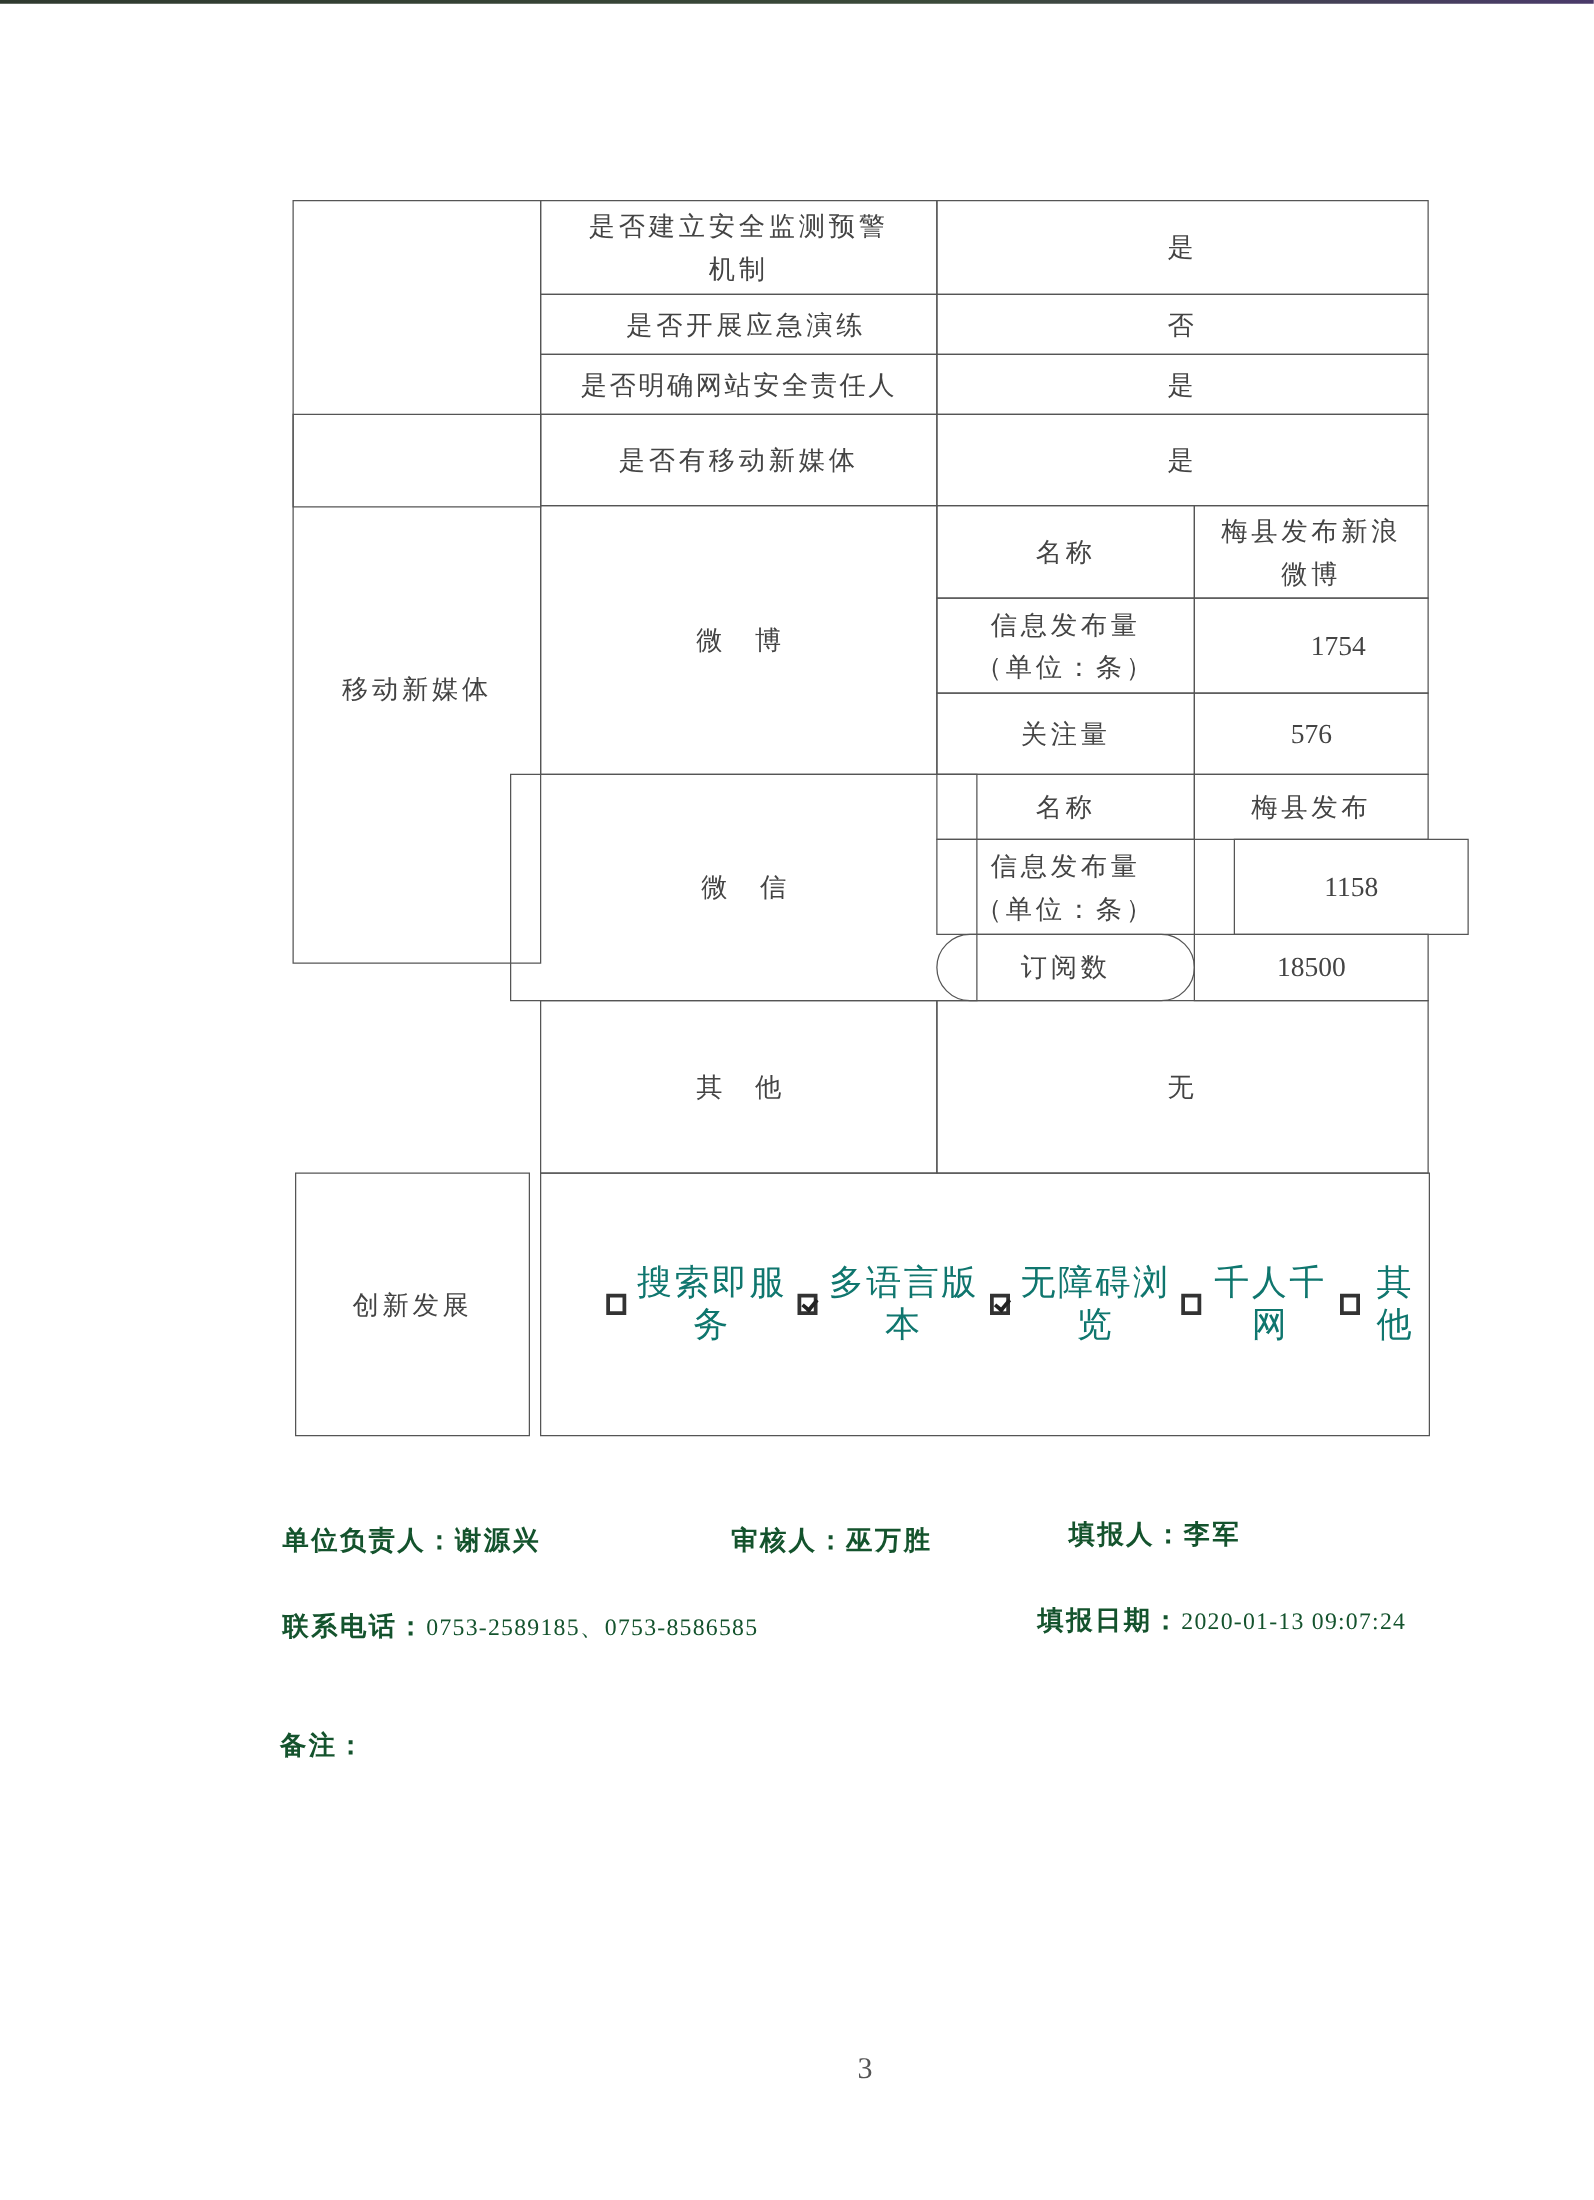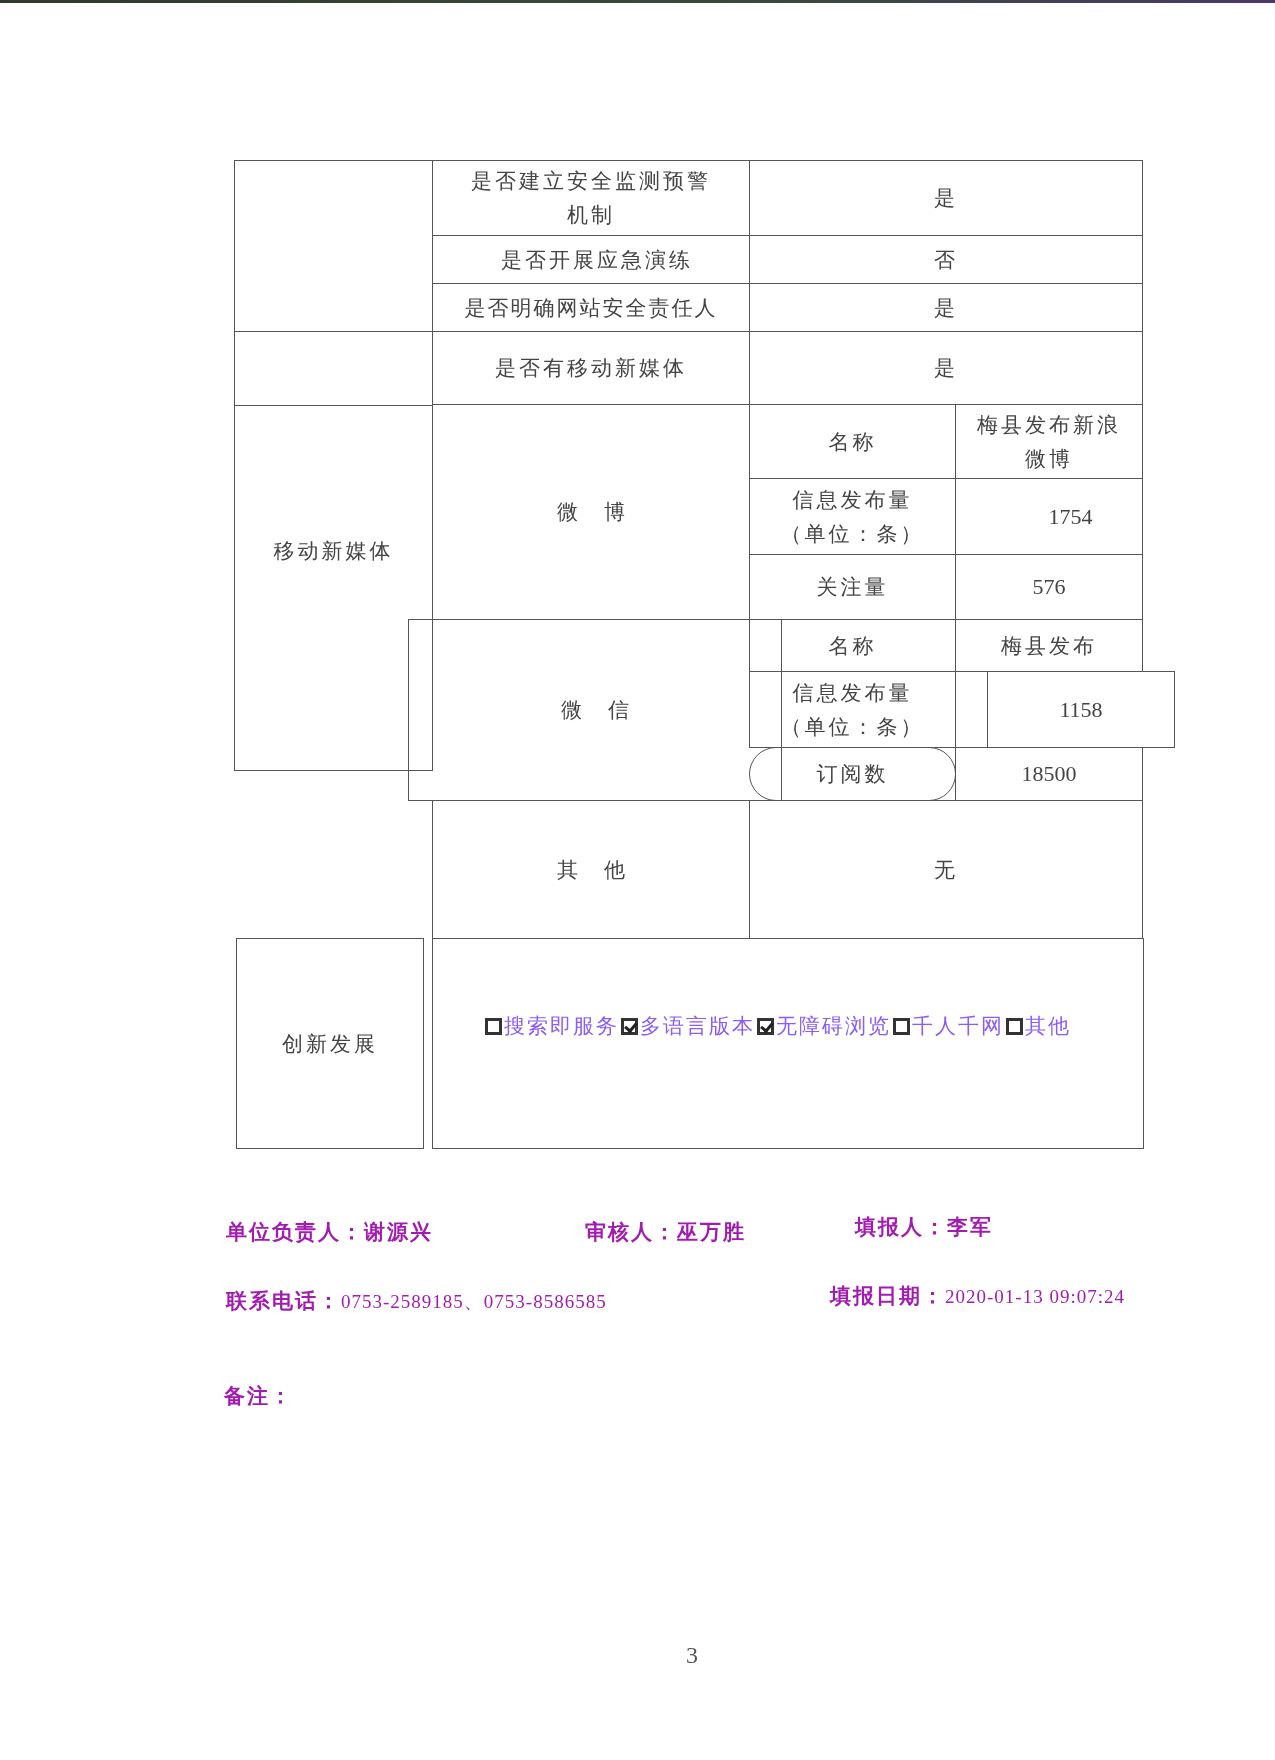--- a/index.html
+++ b/index.html
@@ -14,30 +14,30 @@
     .cell {
       position: absolute; box-sizing: border-box;
       border: 1.4px solid #555;
       display: flex; align-items: center; justify-content: center;
       text-align: center; font-size: 21px; line-height: 34px;
       color: #444; letter-spacing: 3px;
     }
     .cell span { display: block; }
     .spaced { letter-spacing: 26px; margin-right: -26px; }
     .num { font-family: "Liberation Serif", serif; font-size: 22px; letter-spacing: 0; }
-    .cb-row { display: flex; align-items: center; font-size: 21px; letter-spacing: 2px; color: #8b5cf6; }
+    .cb-row { display: flex; align-items: center; font-size: 28px; letter-spacing: 2px; color: #0f766e; }
     .cb {
       display: inline-block; width: 17px; height: 17px; box-sizing: border-box;
       border: 3px solid #333; background: #fff; position: relative; margin: 0 2px;
     }
     .cb.checked::after {
       content: ""; position: absolute; left: 3px; top: -1px; width: 5px; height: 9px;
       border-right: 3px solid #222; border-bottom: 3px solid #222; transform: rotate(40deg);
     }
-    .foot { position: absolute; font-size: 21px; color: #a21caf; letter-spacing: 1px; white-space: nowrap; }
+    .foot { position: absolute; font-size: 21px; color: #14532d; letter-spacing: 1px; white-space: nowrap; }
     .foot .lbl { font-weight: bold; letter-spacing: 2px; }
     .foot .val { font-family: "Liberation Serif", serif; font-size: 19px; }
     .pagenum { position: absolute; left: 686px; top: 1642px; font-size: 24px; color: #555;
       font-family: "Liberation Serif", serif; }
   </style>
 </head>
 <body>
 
 <div class="scan-strip"></div>
 

